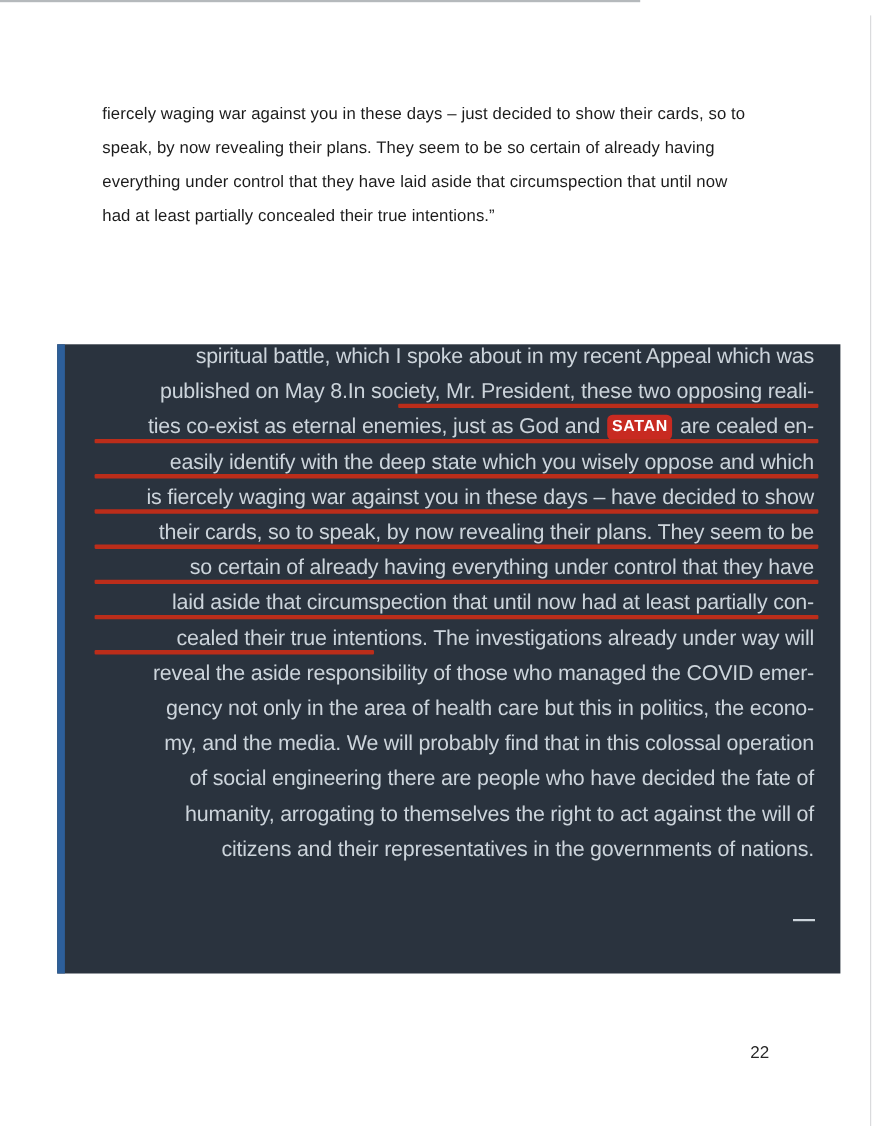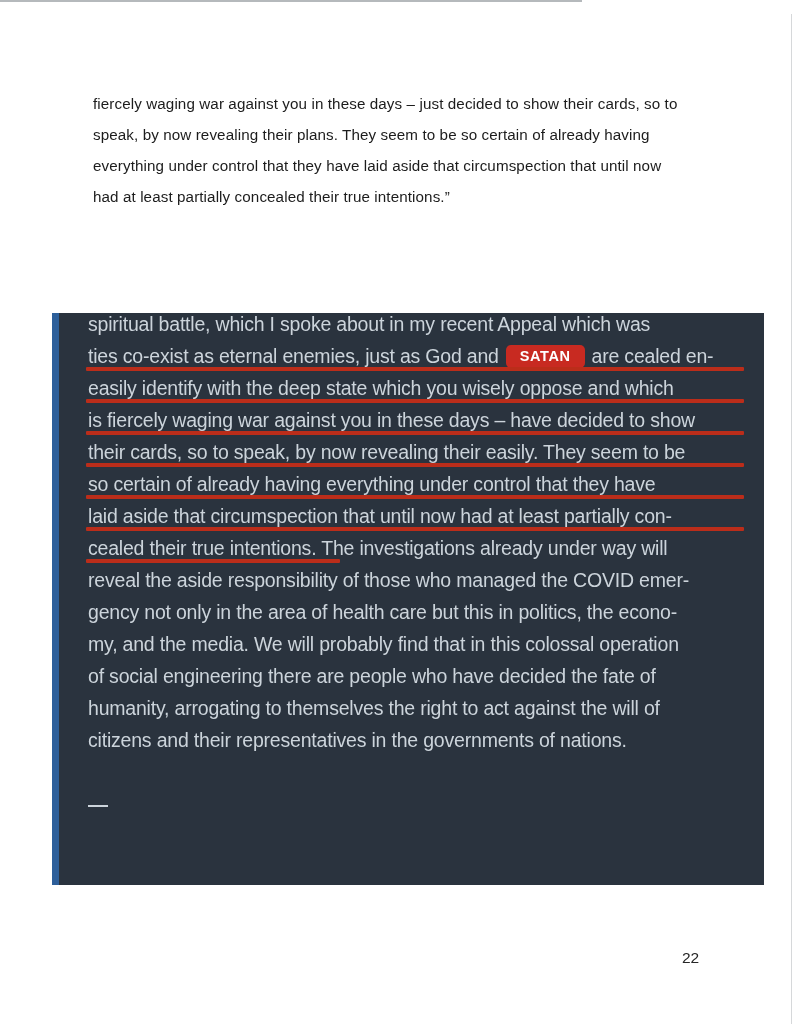--- a/index.html
+++ b/index.html
@@ -45,20 +45,21 @@
 
   
   .dark-block {
     position: absolute;
     left: 52px; top: 313px;
     width: 712px; height: 572px;
     box-sizing: border-box;
     background: var(--block-background, #2a333e);
     border-left: 7px solid var(--block-left-border, #2d5f9a);
     overflow: hidden;
+    text-align: right;
   }
   .dark-block .text-wrap {
     margin: -5px 24px 0 29px;
     color: var(--block-text, #ccd4db);
     font-size: 19.5px;
     line-height: 32px;
     letter-spacing: -0.2px;
   }
   .bline {
     position: relative;
@@ -81,21 +82,21 @@
   .bline[data-ul="left-part"]::after { left: -2px; width: 39%; }
 
   .badge {
     display: inline-block;
     background: var(--badge-background, #c82a21);
     color: var(--badge-text, #ffffff);
     font-weight: 700;
     font-size: 14.5px;
     line-height: 1;
     letter-spacing: 0.6px;
-    padding: 4px 14px 4px;
+    padding: 4px 4px 4px;
     border-radius: 5px;
     margin: 0 7px;
     transform: translateY(-2px);
   }
 
   .attribution-dash {
     margin-top: 32px;
     height: 32px;
     color: var(--block-text, #ccd4db);
     font-size: 20px;
@@ -119,26 +120,27 @@
 <div class="top-quote">
   <div class="qline">fiercely waging war against you in these days – just decided to show their cards, so to</div>
   <div class="qline">speak, by now revealing their plans. They seem to be so certain of already having</div>
   <div class="qline">everything under control that they have laid aside that circumspection that until now</div>
   <div class="qline">had at least partially concealed their true intentions.”</div>
 </div>
 
 <div class="dark-block">
   <div class="text-wrap">
     <div class="bline" data-ul="none">spiritual battle, which I spoke about in my recent Appeal which was</div>
+    <div class="bline" data-ul="right-part">published on May 8.In society, Mr. President, these two opposing reali-</div>
     <div class="bline" data-ul="full">
       <span>ties co-exist as eternal enemies, just as God and</span><span class="badge">SATAN</span><span>are cealed en-</span>
     </div>
     <div class="bline" data-ul="full">easily identify with the deep state which you wisely oppose and which</div>
     <div class="bline" data-ul="full">is fiercely waging war against you in these days – have decided to show</div>
-    <div class="bline" data-ul="full">their cards, so to speak, by now revealing their easily. They seem to be</div>
+    <div class="bline" data-ul="full">their cards, so to speak, by now revealing their plans. They seem to be</div>
     <div class="bline" data-ul="full">so certain of already having everything under control that they have</div>
     <div class="bline" data-ul="full">laid aside that circumspection that until now had at least partially con-</div>
     <div class="bline" data-ul="left-part">cealed their true intentions. The investigations already under way will</div>
     <div class="bline" data-ul="none">reveal the aside responsibility of those who managed the COVID emer-</div>
     <div class="bline" data-ul="none">gency not only in the area of health care but this in politics, the econo-</div>
     <div class="bline" data-ul="none">my, and the media. We will probably find that in this colossal operation</div>
     <div class="bline" data-ul="none">of social engineering there are people who have decided the fate of</div>
     <div class="bline" data-ul="none">humanity, arrogating to themselves the right to act against the will of</div>
     <div class="bline" data-ul="none">citizens and their representatives in the governments of nations.</div>
     <div class="attribution-dash">—</div>

